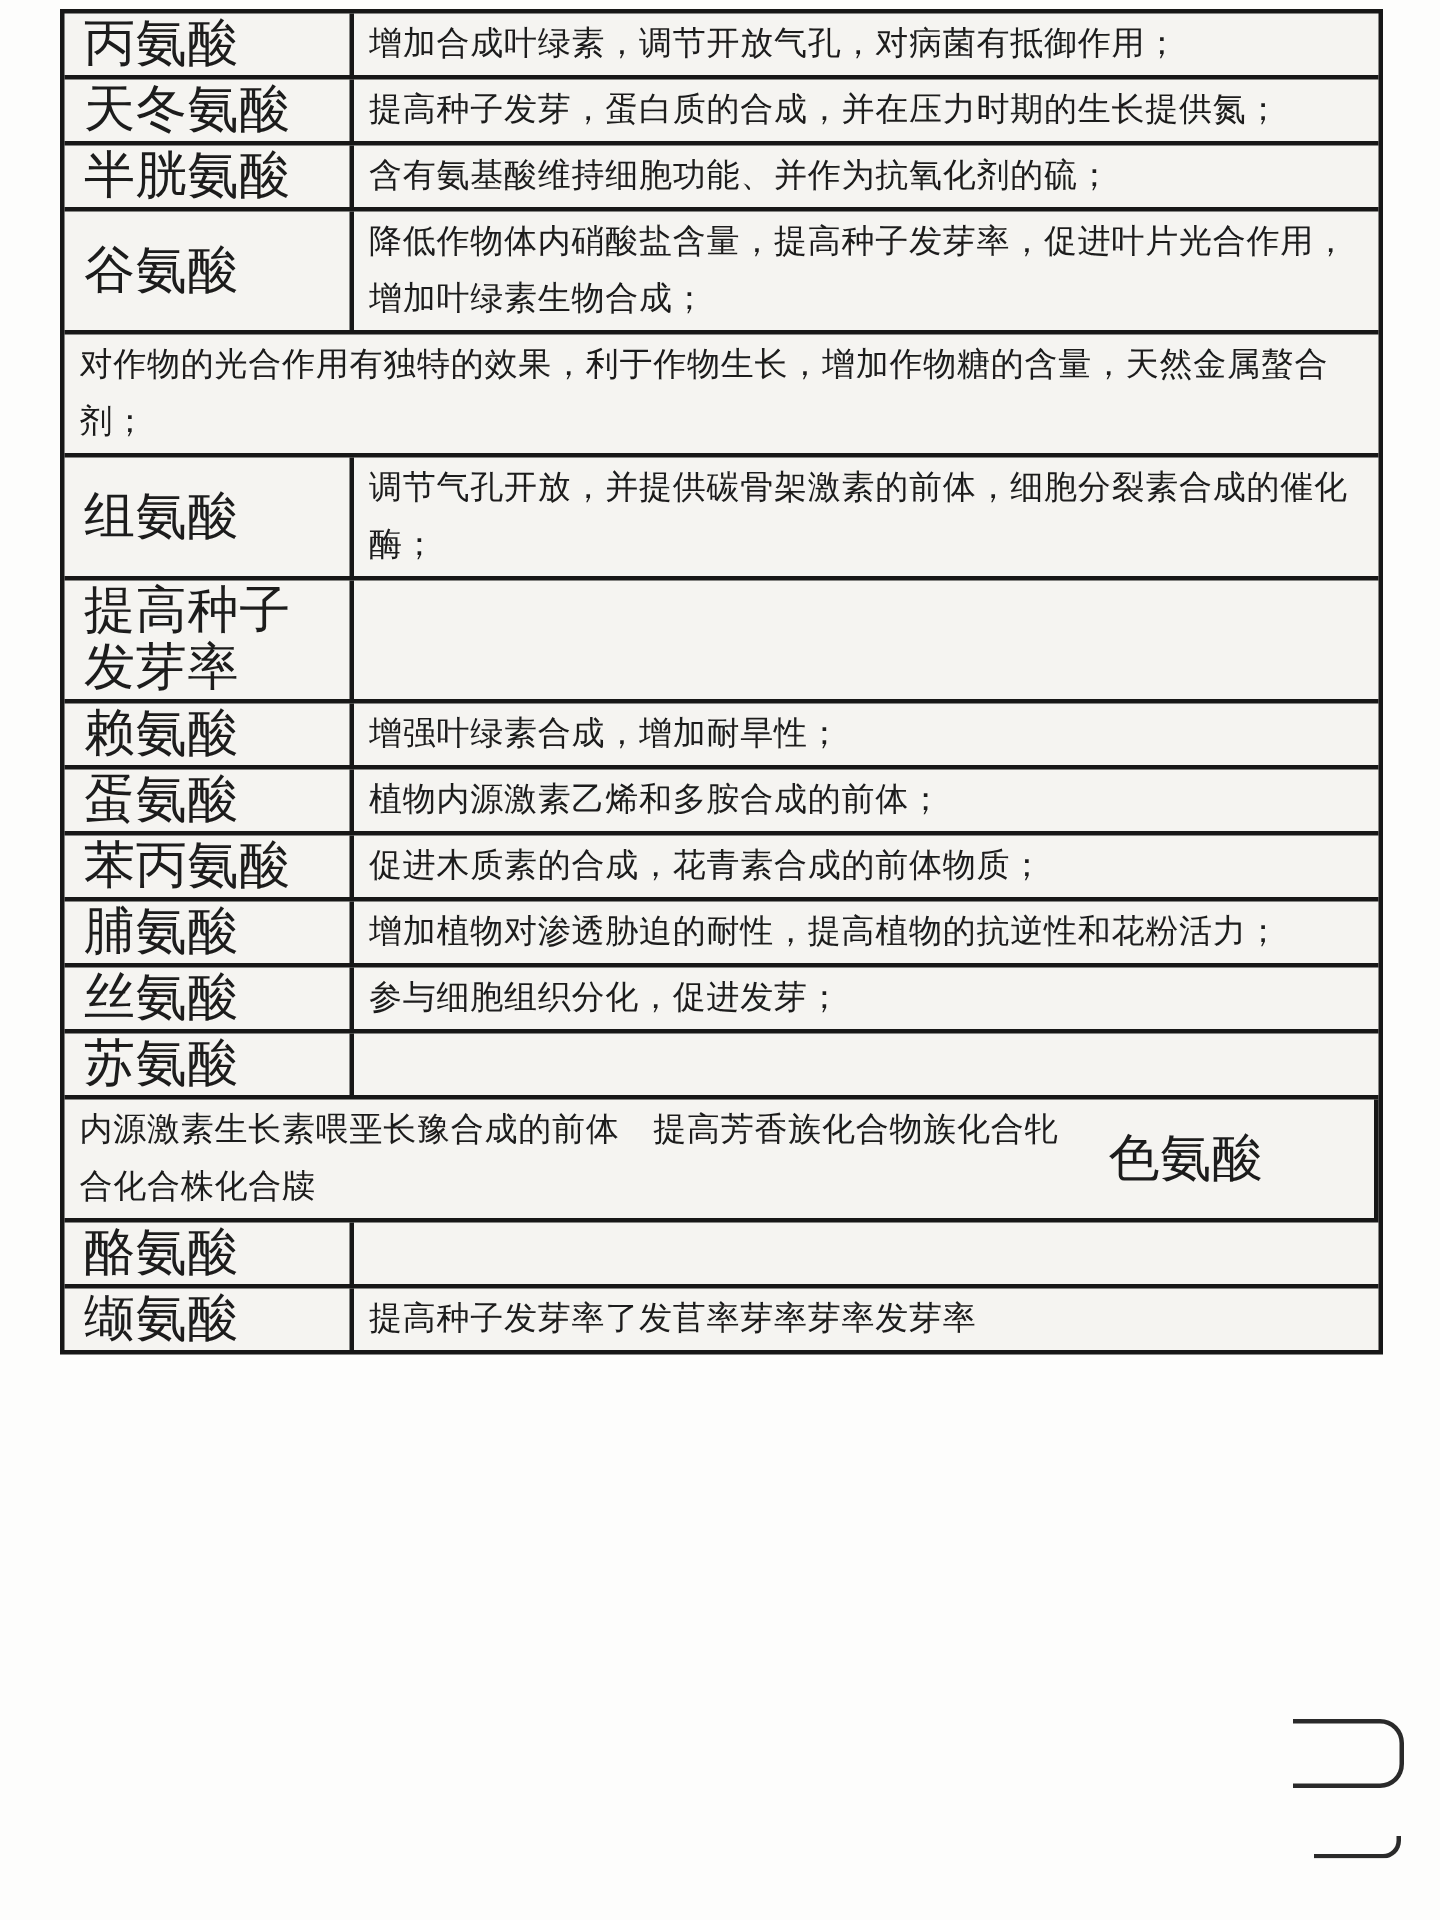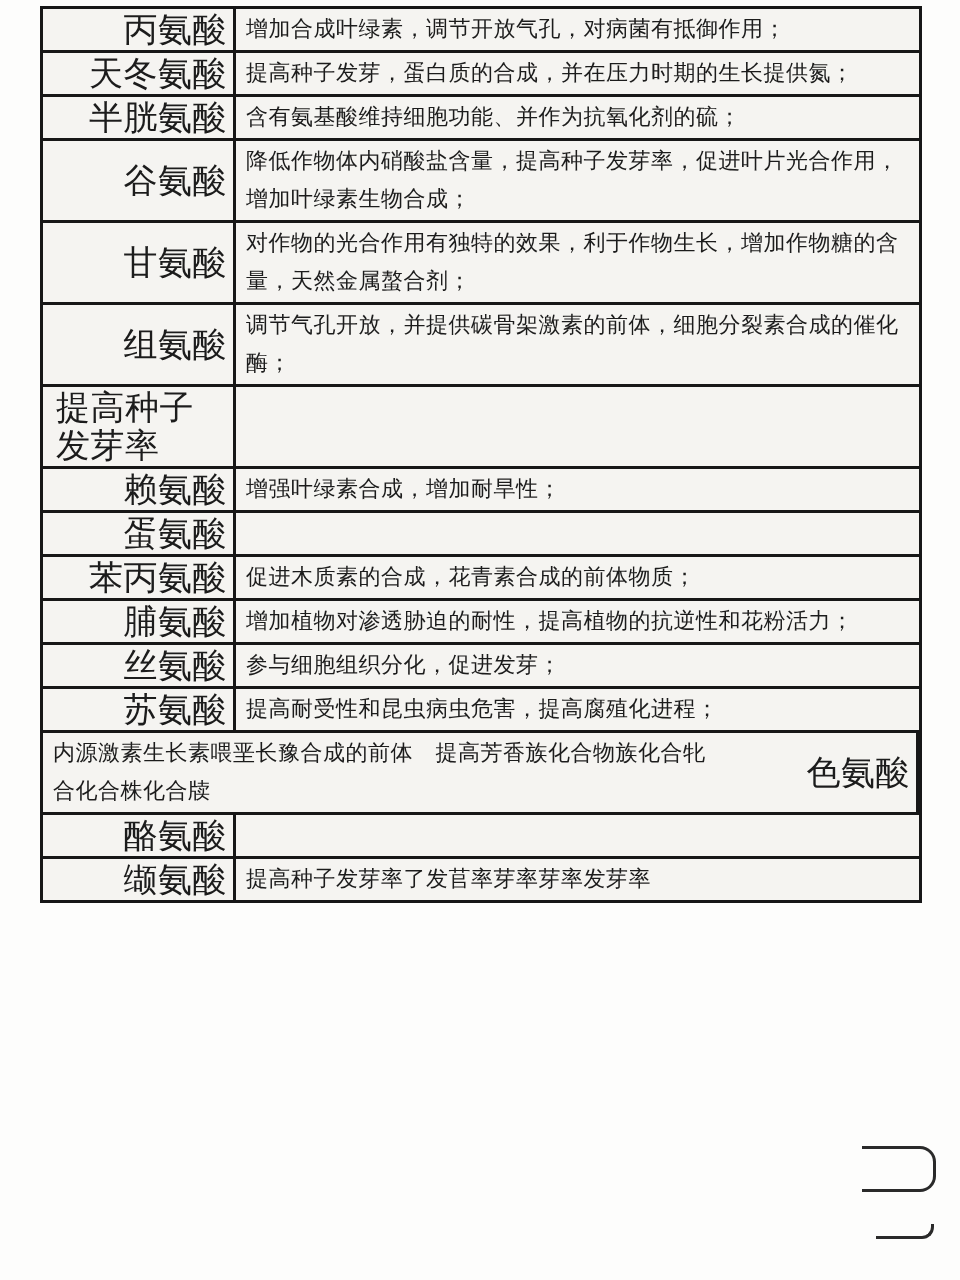--- a/index.html
+++ b/index.html
@@ -23,21 +23,21 @@
     font-size:22px;line-height:38px;letter-spacing:0.5px;
     padding:1px 6px 2px 10px;
     color:#1c1c1c;
     font-weight:500;
   }
   .name{
     width:193px;flex:0 0 193px;
     border-right:3px solid #171717;
     display:flex;align-items:center;
     font-size:34px;
-    padding-left:13px;padding-right:6px;justify-content:flex-end;
+    padding-left:13px;padding-right:6px;
   }
   .name span{display:block;}
   .desc{flex:1 1 auto;}
   
   .scribble-1{
     position:absolute;left:862px;top:1146px;width:74px;height:46px;
     border:3px solid #2a2a2a;border-left:none;
     border-radius:0 16px 16px 0;
     box-sizing:border-box;z-index:5;
   }
@@ -71,23 +71,20 @@
         </div>
         <div class="cell desc">含有氨基酸维持细胞功能、并作为抗氧化剂的硫；</div>
       </div>
       <div class="row">
         <div class="cell name">
           <span>谷氨酸</span>
         </div>
         <div class="cell desc">降低作物体内硝酸盐含量，提高种子发芽率，促进叶片光合作用，增加叶绿素生物合成；</div>
       </div>
       <div class="row">
-        <div class="cell name">
-          <span>甘氨酸</span>
-        </div>
         <div class="cell desc">对作物的光合作用有独特的效果，利于作物生长，增加作物糖的含量，天然金属螯合剂；</div>
       </div>
       <div class="row">
         <div class="cell name">
           <span>组氨酸</span>
         </div>
         <div class="cell desc">调节气孔开放，并提供碳骨架激素的前体，细胞分裂素合成的催化酶；</div>
       </div>
       <div class="row">
         <div class="cell name">
@@ -97,20 +94,21 @@
       <div class="row">
         <div class="cell name">
           <span>赖氨酸</span>
         </div>
         <div class="cell desc">增强叶绿素合成，增加耐旱性；</div>
       </div>
       <div class="row">
         <div class="cell name">
           <span>蛋氨酸</span>
         </div>
+        <div class="cell desc">植物内源激素乙烯和多胺合成的前体；</div>
       </div>
       <div class="row">
         <div class="cell name">
           <span>苯丙氨酸</span>
         </div>
         <div class="cell desc">促进木质素的合成，花青素合成的前体物质；</div>
       </div>
       <div class="row">
         <div class="cell name">
           <span>脯氨酸</span>
@@ -120,21 +118,20 @@
       <div class="row">
         <div class="cell name">
           <span>丝氨酸</span>
         </div>
         <div class="cell desc">参与细胞组织分化，促进发芽；</div>
       </div>
       <div class="row">
         <div class="cell name">
           <span>苏氨酸</span>
         </div>
-        <div class="cell desc">提高耐受性和昆虫病虫危害，提高腐殖化进程；</div>
       </div>
       <div class="row">
         <div class="cell desc">内源激素生长素喂垩长豫合成的前体　提高芳香族化合物族化合牝合化合株化合牍</div>
         <div class="cell name">
           <span>色氨酸</span>
         </div>
       </div>
       <div class="row">
         <div class="cell name">
           <span>酪氨酸</span>

